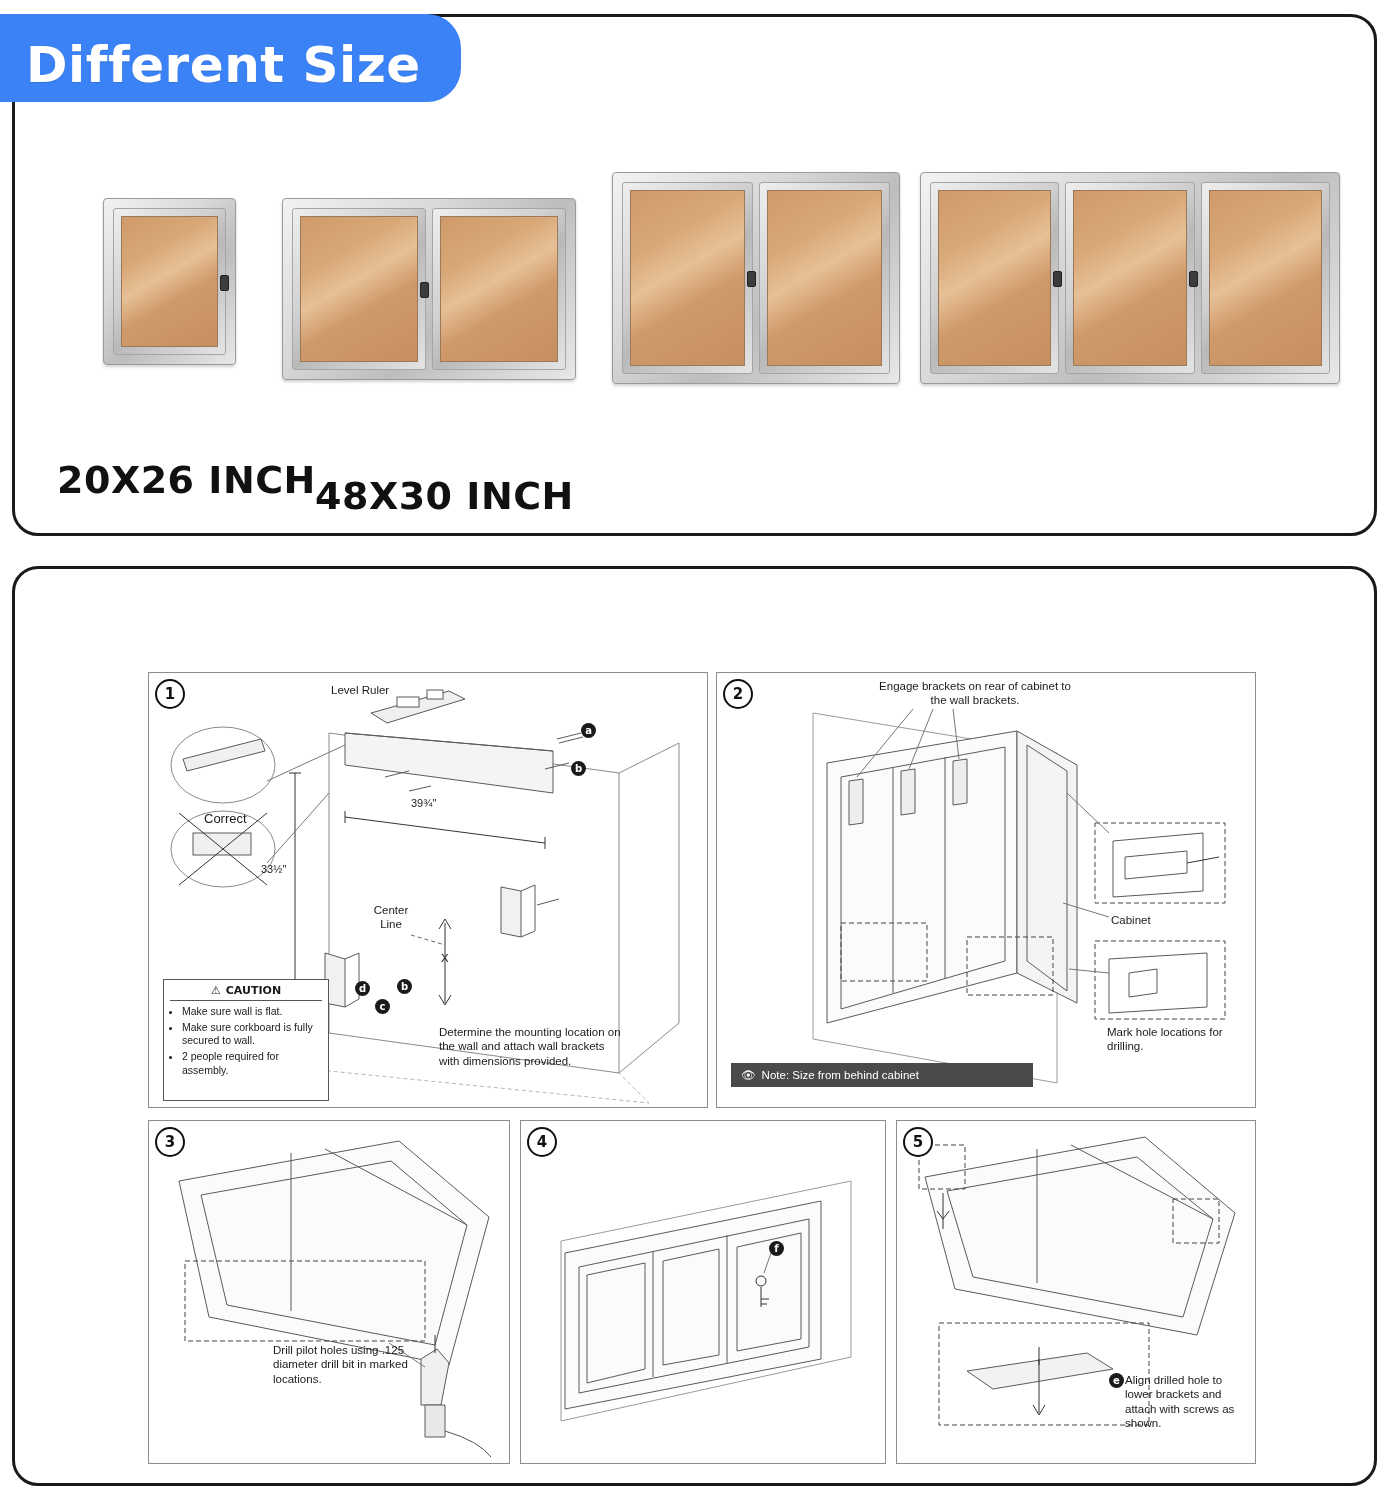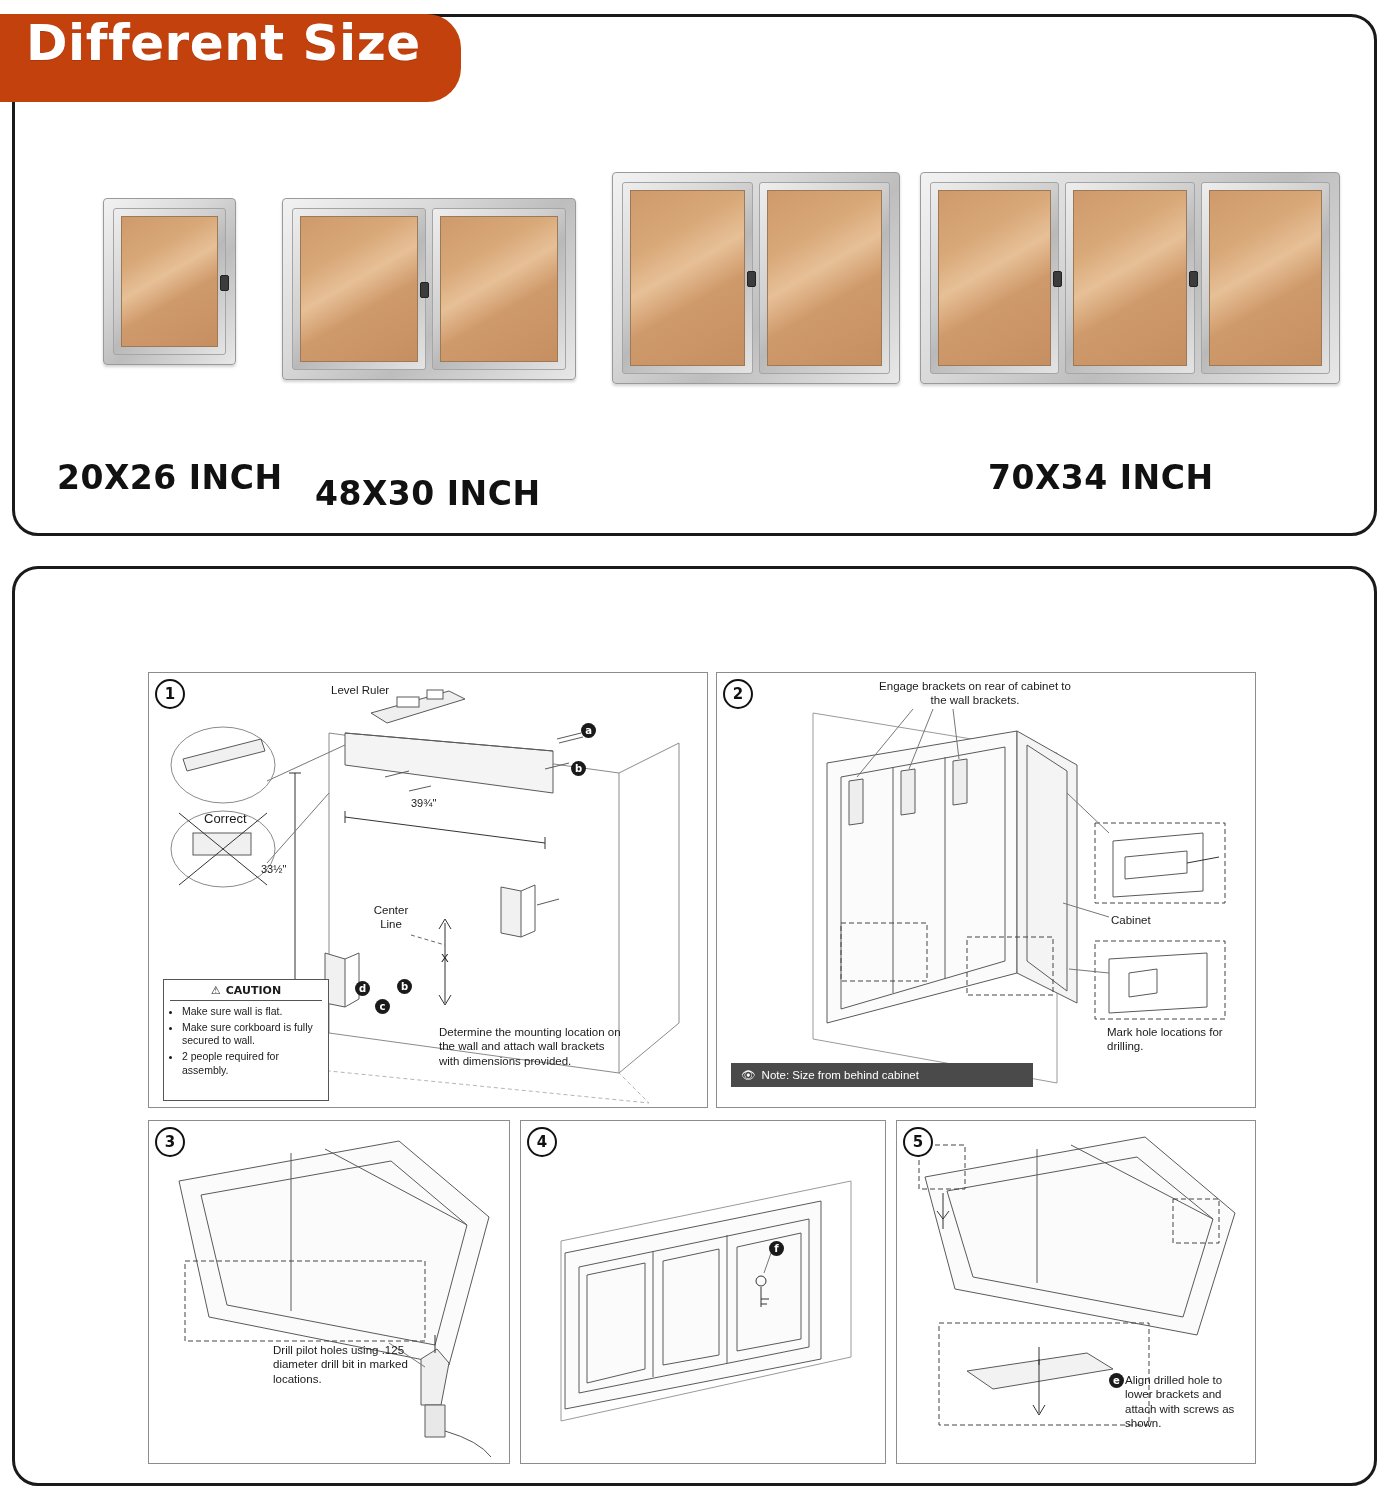--- a/index.html
+++ b/index.html
@@ -5,22 +5,22 @@
   html,body{margin:0;padding:0;background:#ffffff;}
   body{width:1393px;height:1500px;font-family:"Liberation Sans",sans-serif;color:#1a1a1a;overflow:hidden;}
   .page{position:relative;width:1393px;height:1500px;}
 
   
   .panel{position:absolute;border:3px solid #1a1a1a;border-radius:26px;background:#fff;box-sizing:border-box;}
   #panel-size{left:12px;top:14px;width:1365px;height:522px;}
   #panel-install{left:12px;top:566px;width:1365px;height:920px;}
 
   
-  .pill{position:absolute;background:#c2410c;border-radius:0 34px 34px 0;display:flex;align-items:flex-start;
-        padding:0 40px 0 26px;box-sizing:border-box;}
+  .pill{position:absolute;background:#3b82f6;border-radius:0 34px 34px 0;display:flex;align-items:flex-end;
+        padding:0 40px 8px 26px;box-sizing:border-box;}
   .pill span{font-family:"DejaVu Sans",sans-serif;font-weight:bold;color:#ffffff;letter-spacing:0.5px;
              text-shadow:0 1px 0 rgba(0,0,0,.12);}
   #pill-size{left:0px;top:14px;height:88px;}
   #pill-size span{font-size:50px;}
   #pill-install{left:0px;top:566px;height:92px;}
   #pill-install span{font-size:50px;}
 
   
   .cab{position:absolute;background:linear-gradient(135deg,#f2f2f2 0%,#d8d8d8 35%,#bdbdbd 60%,#e8e8e8 100%);
        border:1px solid #9a9a9a;border-radius:4px;box-sizing:border-box;padding:9px;display:flex;gap:6px;
@@ -31,21 +31,21 @@
         background:linear-gradient(150deg,#cf9a6b 0%,#d8a878 28%,#e7c097 45%,#cf9a6b 62%,#c68f62 100%);}
   .lock{position:absolute;width:7px;height:14px;border-radius:2px;background:#3c3c3c;border:1px solid #222;}
   .lock.right{right:-4px;top:50%;margin-top:-7px;}
   .lock.mid{right:-4px;top:50%;margin-top:-7px;}
 
   #cab1{left:103px;top:198px;width:133px;height:167px;}
   #cab2{left:282px;top:198px;width:294px;height:182px;}
   #cab3{left:612px;top:172px;width:288px;height:212px;}
   #cab4{left:920px;top:172px;width:420px;height:212px;}
 
-  .size-label{position:absolute;font-family:"DejaVu Sans",sans-serif;font-weight:bold;font-size:33px;
+  .size-label{position:absolute;font-family:"DejaVu Sans",sans-serif;font-weight:bold;font-size:38px;
               letter-spacing:0.5px;color:#111;}
   #lbl1{left:57px;top:458px;}
   #lbl2{left:315px;top:474px;}
   #lbl3{left:637px;top:458px;}
   #lbl4{left:988px;top:458px;}
 
   
   .step{position:absolute;border:1px solid #8d8d8d;background:#fff;box-sizing:border-box;}
   #step1{left:148px;top:672px;width:560px;height:436px;}
   #step2{left:716px;top:672px;width:540px;height:436px;}
@@ -127,21 +127,20 @@
       <div class="cork"></div>
       <div class="lock mid"></div>
     </div>
     <div class="door">
       <div class="cork"></div>
     </div>
   </div>
 
   <div class="size-label" id="lbl1">20X26 INCH</div>
   <div class="size-label" id="lbl2">48X30 INCH</div>
-  <div class="size-label" id="lbl4">70X34 INCH</div>
 
   <div class="panel" id="panel-install"></div>
 
 
   <div class="step" id="step1">
     <svg width="560" height="436" viewBox="0 0 560 436">
       <g fill="none" stroke="#5a5a5a" stroke-width="1">
 
         <path d="M180 60 L180 360 L470 400 L470 100 Z" stroke="#8a8a8a"></path>
         <path d="M470 100 L530 70 L530 350 L470 400" stroke="#8a8a8a"></path>

